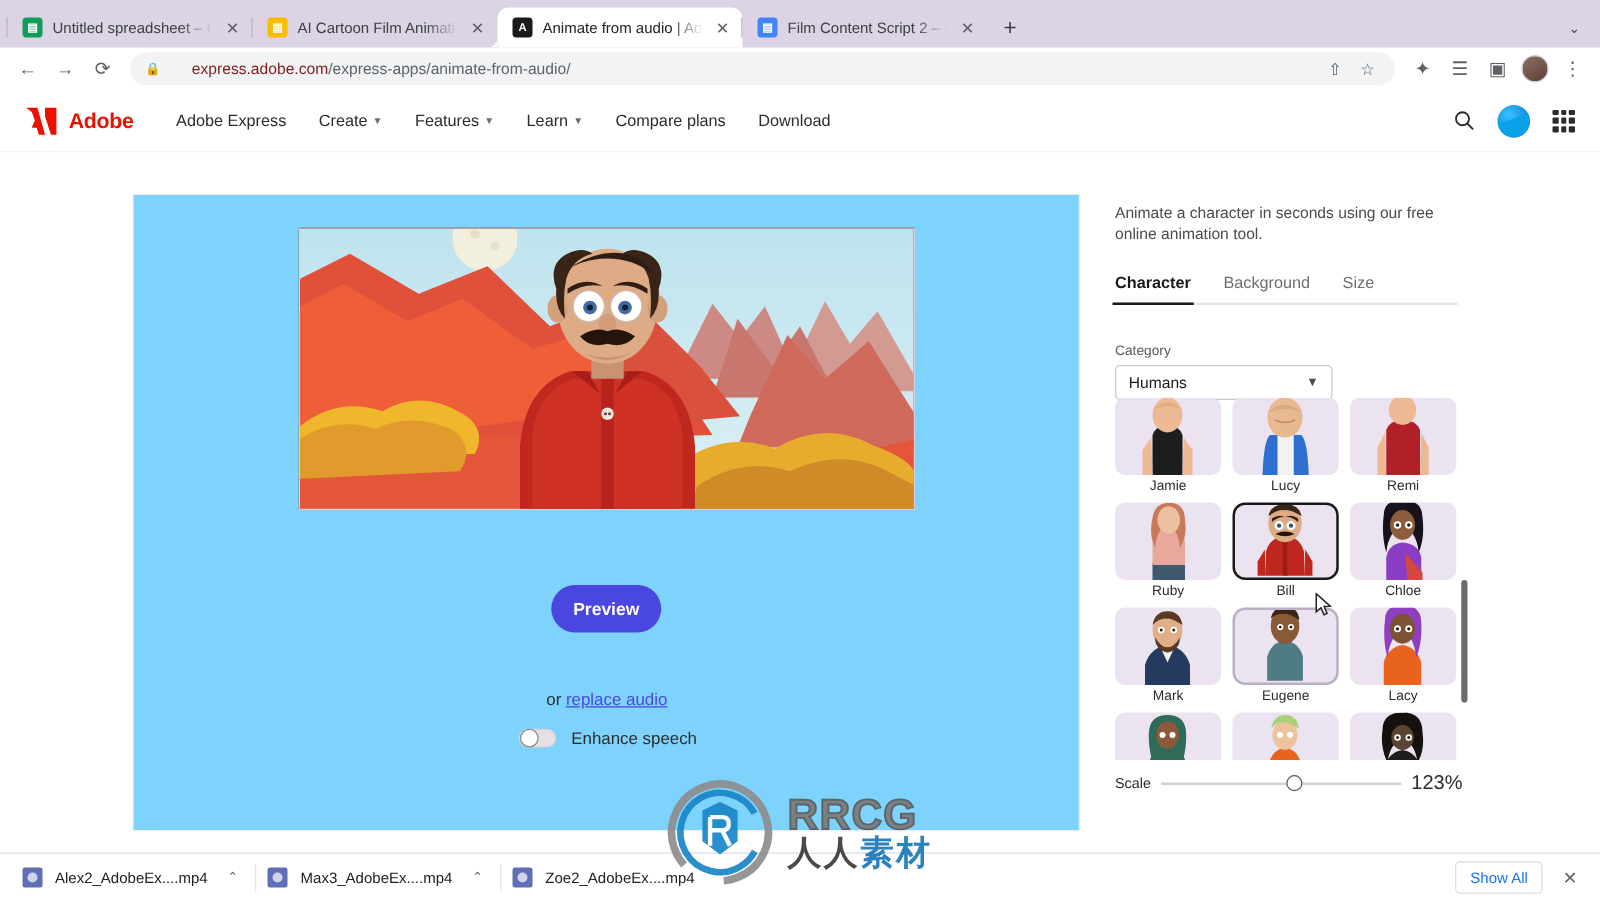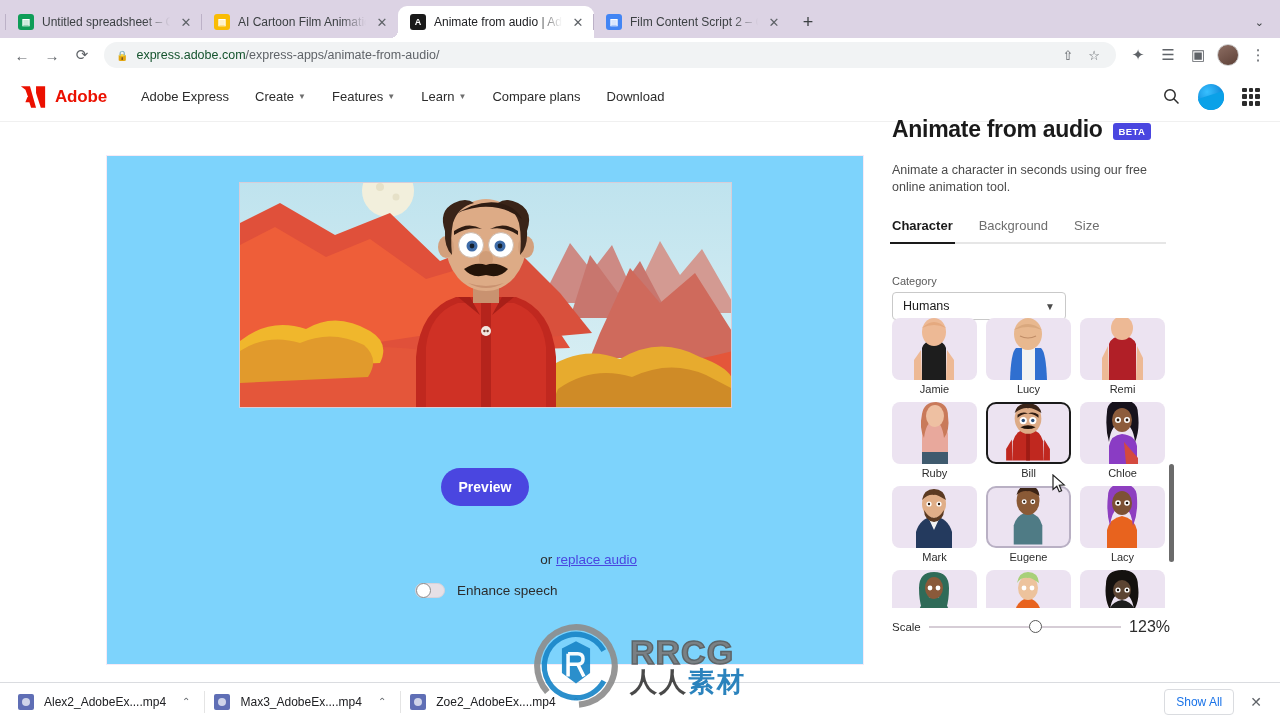--- a/index.html
+++ b/index.html
@@ -84,21 +84,21 @@
   .omnibox {
     flex: 1; height: 26px; background: #f1f3f4;
     border-radius: 13px; margin: 0 6px;
     display: flex; align-items: center; gap: 8px;
     padding: 0 10px 0 12px;
     font-size: 12.5px; color: #202124;
     position: relative;
   }
   .omnibox .lock { font-size: 10px; color:#5f6368; }
   .omnibox .urltext { flex:1; white-space:nowrap; overflow:hidden; }
-  .omnibox .urltext .dom { color:#14532d; }
+  .omnibox .urltext .dom { color:#7f1d1d;margin-left:17px; }
   .omnibox .urltext .path { color:#5f6368; }
   .omni-actions { display:flex; align-items:center; gap:2px; }
   .omni-actions .navbtn { width:24px; height:24px; font-size:13px; }
   .tb-right { display:flex; align-items:center; gap:2px; }
   .avatar-btn {
     width: 22px; height: 22px; border-radius: 50%;
     background: linear-gradient(150deg,#8d6e63,#5d4037);
     flex-shrink: 0; border:1px solid #cfcfcf;
   }
 
@@ -165,21 +165,21 @@
   .preview-btn {
     position: absolute; left: 334px; top: 312px;
     width: 88px; height: 38px; border-radius: 19px;
     background: #4a46e0; color:#fff;
     display:flex; align-items:center; justify-content:center;
     font-size: 14px; font-weight: 600;
     border: none;
   }
   .replace-line {
     position: absolute; left: 330px; top: 396px; width: 200px;
-    text-align: right;
+    text-align: left;
     font-size: 13.5px; color: #2c2c2c;
   }
   .replace-line a { color:#4a46e0; text-decoration: underline; }
   .enhance-row {
     position: absolute; left: 308px; top: 427px;
     display: flex; align-items: center; gap: 12px;
   }
   .toggle {
     width: 30px; height: 15px; border-radius: 8px;
     background: #e6e0e6; position: relative; border:1px solid #d9d2d9;
@@ -543,24 +543,20 @@
                 <span class="knob"></span>
               </div>
             <span class="enhance-label">Enhance speech</span>
           </div>
 
         </div>
       </div>
 
       <div class="right-col">
 
-        <div class="panel-title">
-          <h1>Animate from audio</h1>
-          <span class="beta-badge">BETA</span>
-        </div>
 
         <div class="panel-sub">Animate a character in seconds using our free online animation tool.</div>
 
         <div class="tabs-row">
           <div class="ptab active">Character</div>
           <div class="ptab">Background</div>
           <div class="ptab">Size</div>
         </div>
 
         <div class="cat-label">Category</div>

